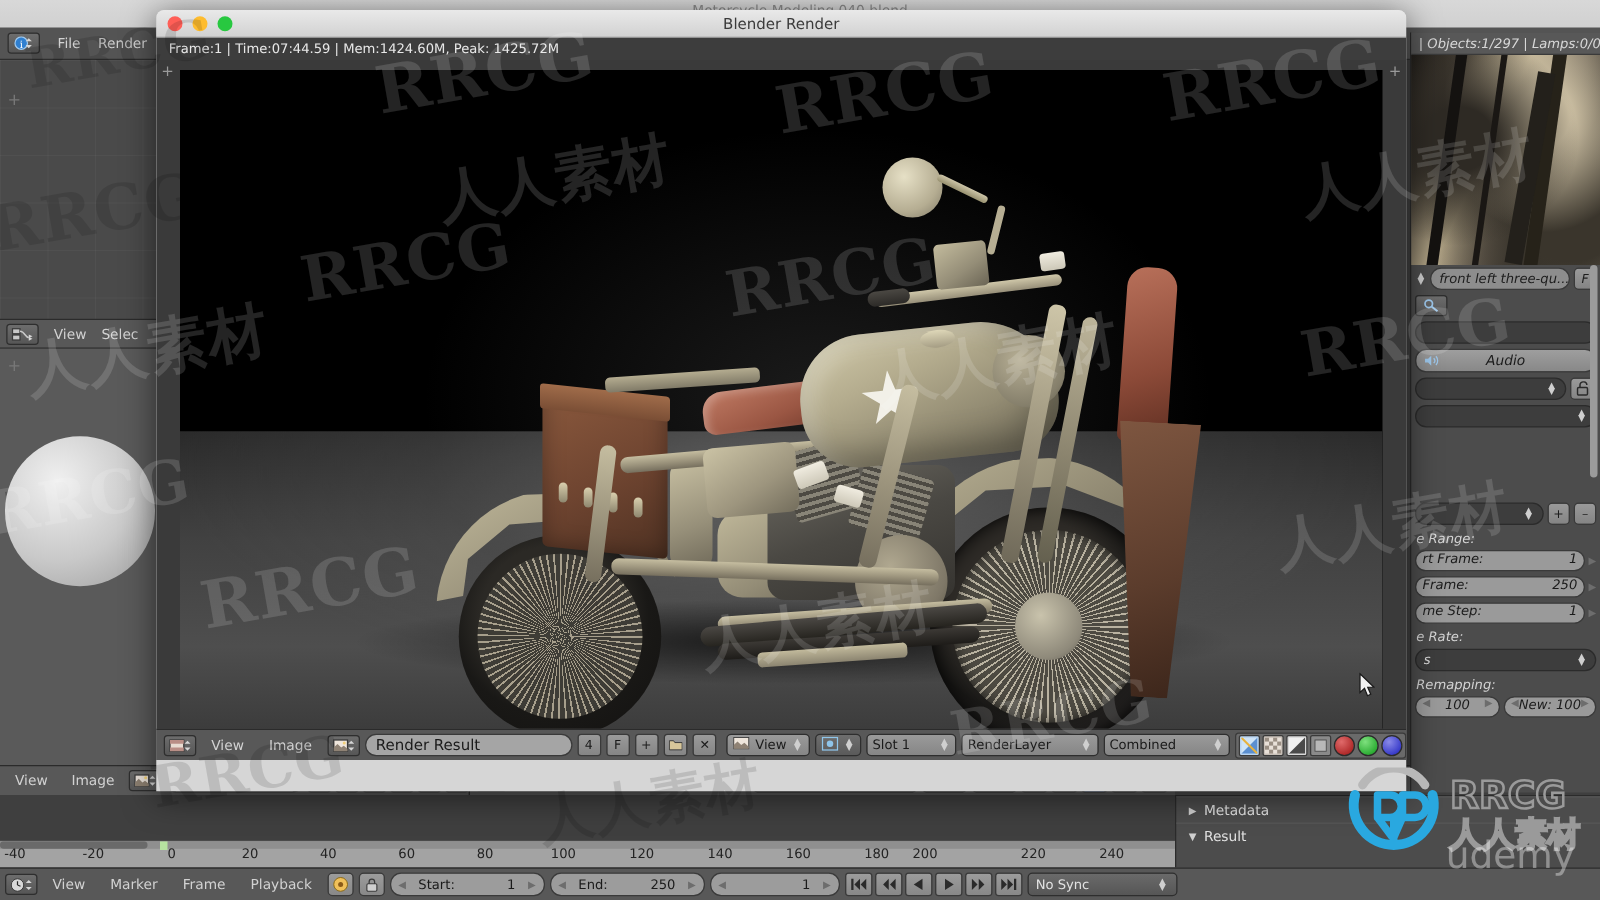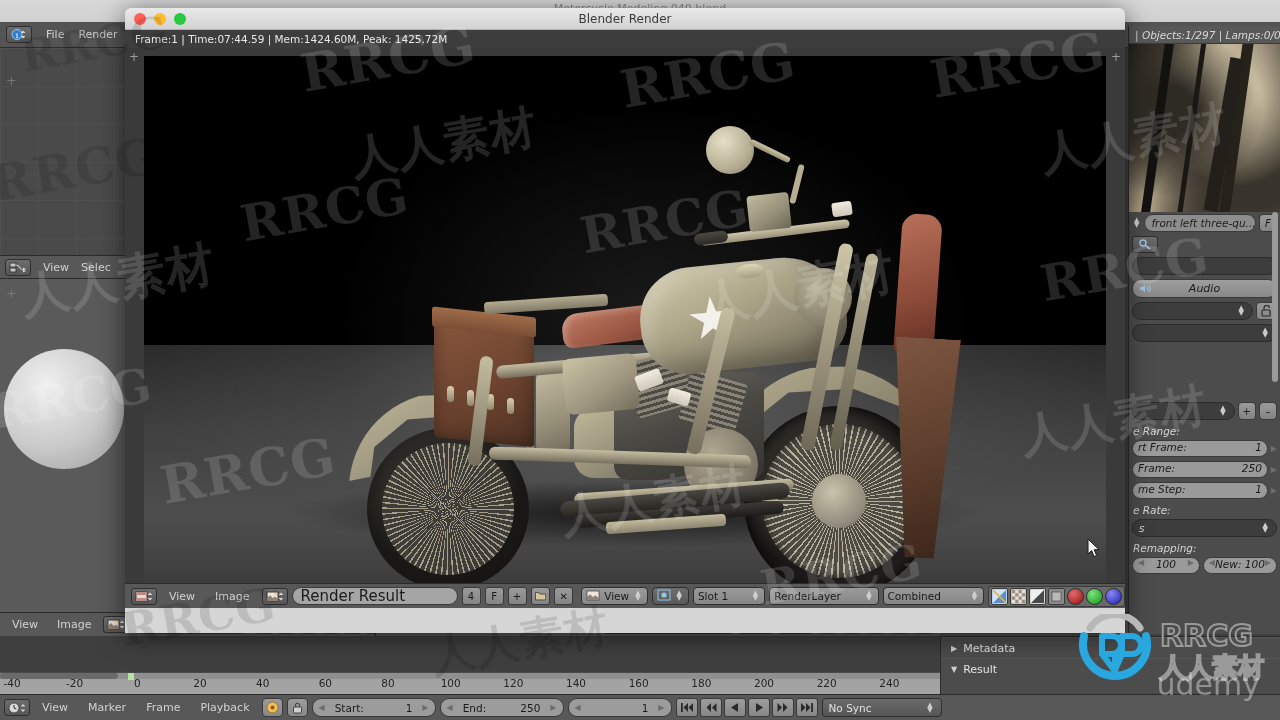--- a/index.html
+++ b/index.html
@@ -172,21 +172,21 @@
   }
   .v3d-header {
     position: absolute; left: 375px; bottom: 84px; right: 340px; height: 24px;
     background: #585858; border-top: 1px solid #2b2b2b; border-left: 1px solid #2b2b2b;
     display: flex; align-items: center; gap: 3px; padding-left: 4px;
   }
   .hdr-menu { color:#d2d2d2; font-size:11px; padding: 0 8px; white-space:nowrap; }
   .hdr-field {
     height: 18px; border-radius: 9px; background: #a5a5a5;
     border: 1px solid #3a3a3a; display:flex; align-items:center;
-    padding: 0 8px; font-size: 15px; color:#1a1a1a; white-space:nowrap;
+    padding: 0 8px; font-size: 12px; color:#1a1a1a; white-space:nowrap;
   }
   .hdr-sq {
     height: 18px; min-width: 19px; border-radius: 3px;
     background: linear-gradient(#9a9a9a,#858585); border: 1px solid #3a3a3a;
     display:flex; align-items:center; justify-content:center;
     font-size:10px; color:#1a1a1a; padding: 0 3px;
   }
   .hdr-dd {
     height: 18px; border-radius: 4px;
     background: linear-gradient(#6e6e6e,#5a5a5a); border:1px solid #2e2e2e;
@@ -883,21 +883,21 @@
         <span class="tick" style="left: 137.333px;">0</span>
         <span class="tick" style="left: 200px;">20</span>
         <span class="tick" style="left: 262.667px;">40</span>
         <span class="tick" style="left: 325.333px;">60</span>
         <span class="tick" style="left: 388px;">80</span>
         <span class="tick" style="left: 450.667px;">100</span>
         <span class="tick" style="left: 513.333px;">120</span>
         <span class="tick" style="left: 576px;">140</span>
         <span class="tick" style="left: 638.667px;">160</span>
         <span class="tick" style="left: 701.333px;">180</span>
-        <span class="tick" style="left: 764px;">200</span>
+        <span class="tick" style="left: 740px;">200</span>
         <span class="tick" style="left: 826.667px;">220</span>
         <span class="tick" style="left: 889.333px;">240</span>
       </div>
   </div>
 
   <div class="tl-header">
     <span class="editor-icon">
       <svg width="18" height="12" viewBox="0 0 18 12">
         <circle cx="6" cy="6" r="5" fill="#d8d8d8" stroke="#3a3a3a" stroke-width=".8"></circle>
         <path d="M6 6 L6 3 M6 6 L8.4 7" stroke="#2a2a2a" stroke-width="1"></path>

